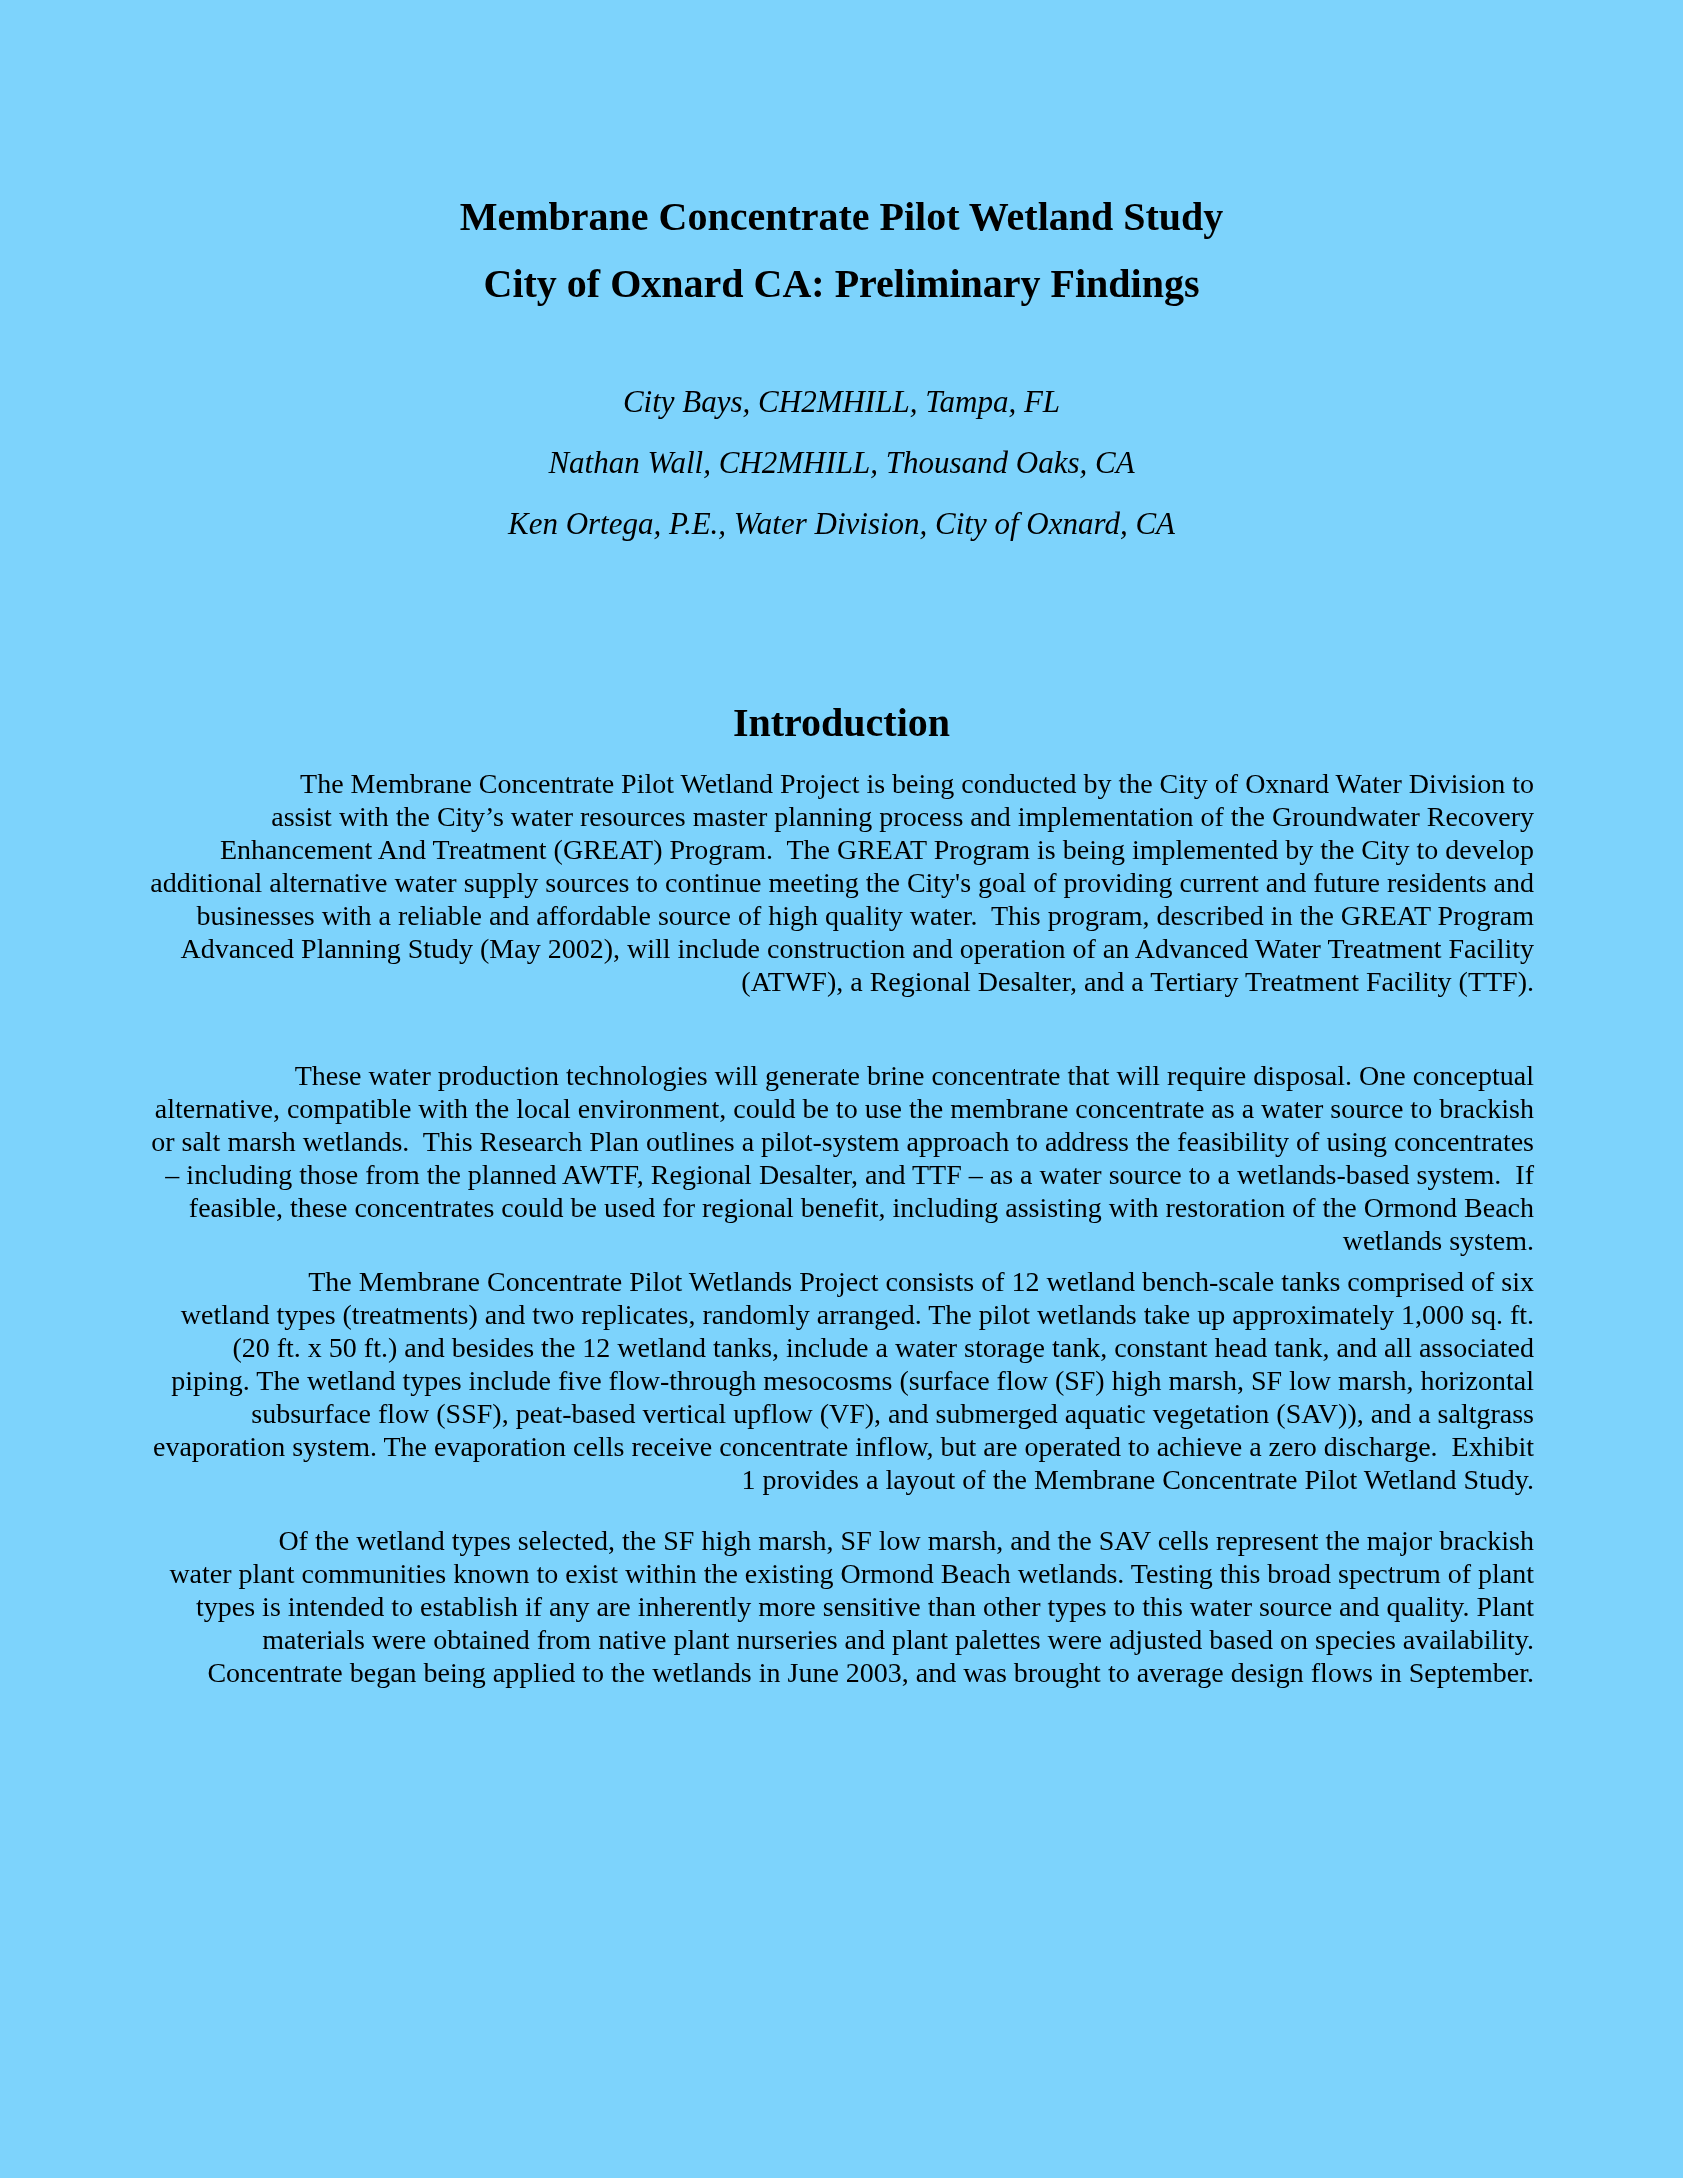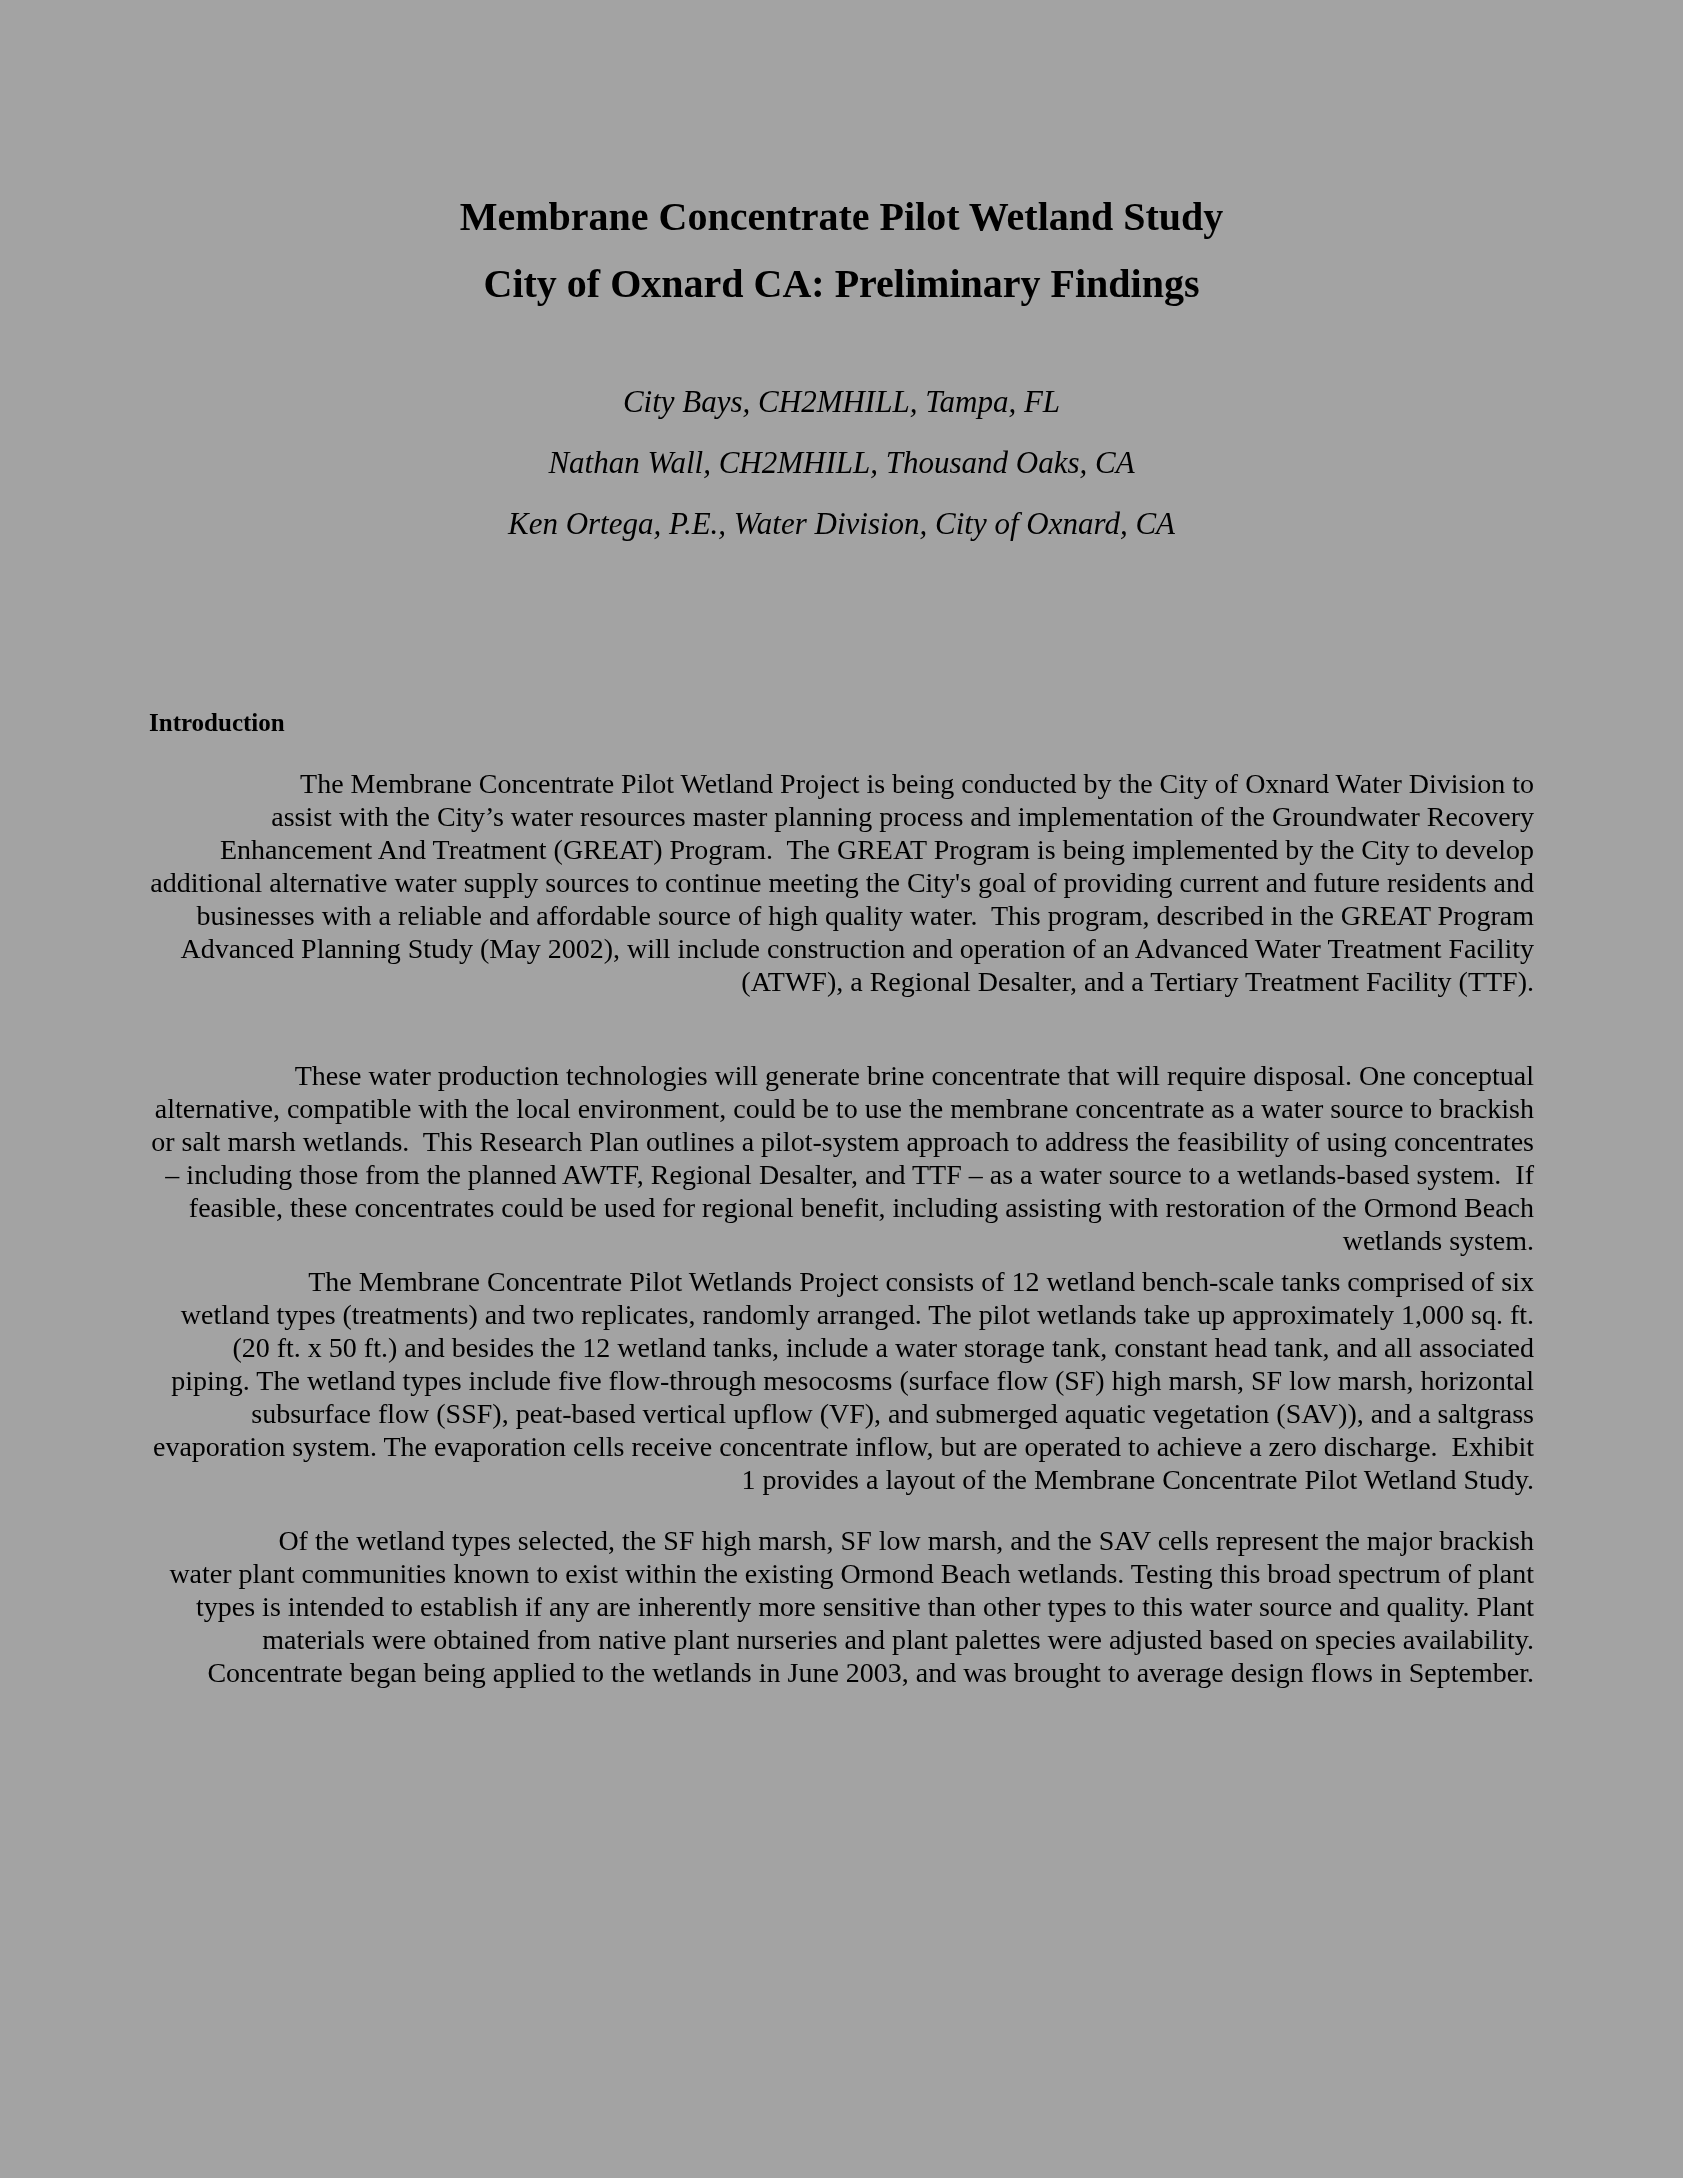--- a/index.html
+++ b/index.html
@@ -4,21 +4,21 @@
 <style>
   html, body {
     margin: 0;
     padding: 0;
     background: #ffffff;
   }
   .page {
     position: relative;
     width: 1683px;
     height: 2178px;
-    background: #a3a3a3;
+    background: #7dd3fc;
     color: #000000;
     font-family: "Liberation Serif", "DejaVu Serif", serif;
     box-sizing: border-box;
     padding: 0 149px;
     overflow: hidden;
   }
   .doc-title {
     margin-top: 183px;
     text-align: center;
     font-weight: bold;
@@ -26,23 +26,23 @@
     line-height: 67px;
   }
   .authors {
     margin-top: 54px;
     text-align: center;
     font-style: italic;
     font-size: 31px;
     line-height: 61px;
   }
   .section-heading {
-    text-align: left;
+    text-align: center;
     font-weight: bold;
-    font-size: 25px;
+    font-size: 40px;
     line-height: 44px;
   }
   .heading-introduction {
     margin-top: 147px;
   }
   .heading-pilot {
     margin-top: 50px;
   }
   .body-para {
     font-size: 28px;

